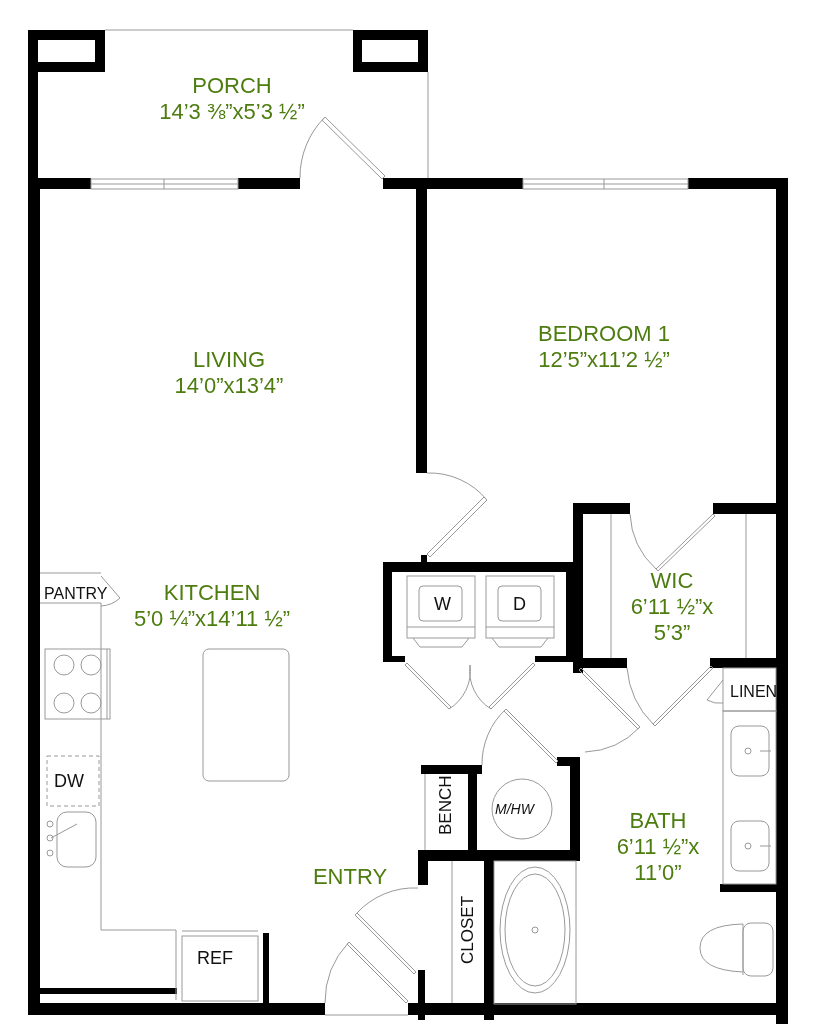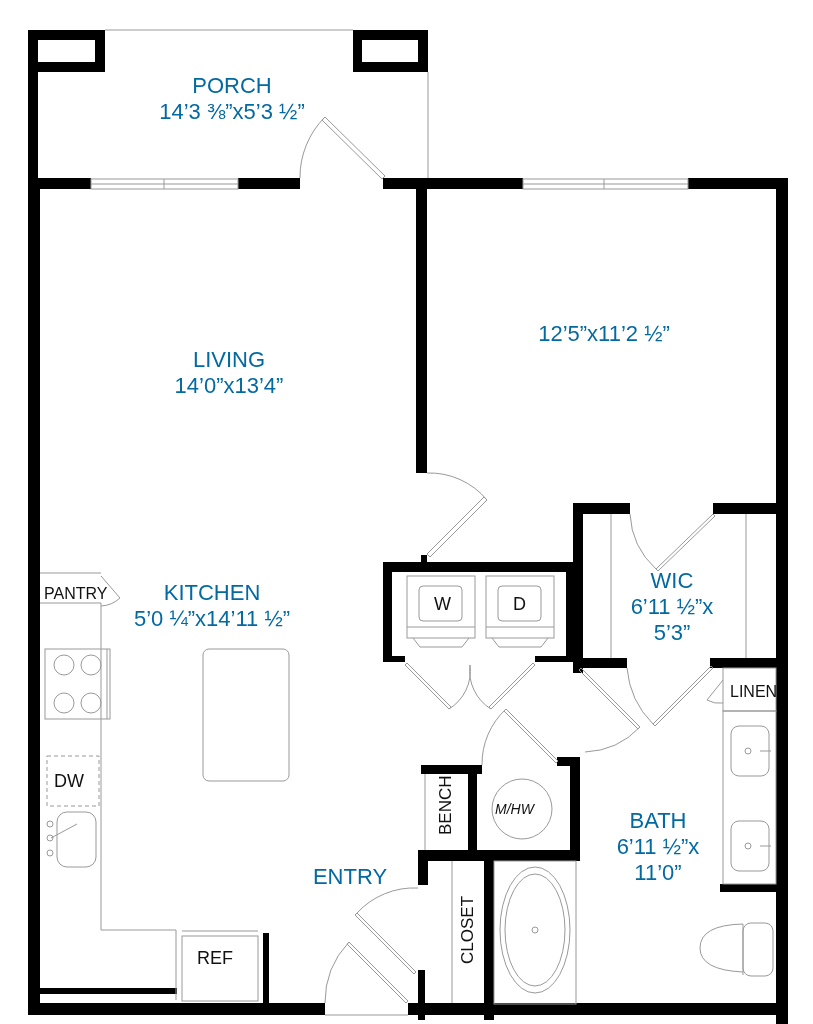--- a/index.html
+++ b/index.html
@@ -1,18 +1,18 @@
 <!DOCTYPE html>
 <html><head>
 <meta charset="utf-8">
 <style>
   html, body { margin:0; padding:0; background:#fff; }
   body { width:813px; height:1024px; position:relative; overflow:hidden; font-family:"Liberation Sans", sans-serif; }
   svg { position:absolute; left:0; top:0; }
-  .lbl { position:absolute; text-align:center; color:#0369a1; font-family:"Liberation Sans", sans-serif; line-height:1.18; white-space:nowrap; transform:translateX(-50%); }
+  .lbl { position:absolute; text-align:center; color:#4d7c0f; font-family:"Liberation Sans", sans-serif; line-height:1.18; white-space:nowrap; transform:translateX(-50%); }
   .room-name, .room-dim { display:block; font-size:22px; }
   .small { position:absolute; font-size:16px; color:#111; font-family:"Liberation Sans", sans-serif; white-space:nowrap; }
   .mid { position:absolute; font-size:18px; color:#111; font-family:"Liberation Sans", sans-serif; white-space:nowrap; }
   .vert { position:absolute; font-size:17px; color:#111; font-family:"Liberation Sans", sans-serif; white-space:nowrap; transform-origin:center center; transform:rotate(-90deg); }
 </style>
 </head>
 <body>
 
 <svg width="813" height="1024" viewBox="0 0 813 1024">
   <g fill="#000">
@@ -155,20 +155,21 @@
 
 <div class="lbl" style="left:232px; top:73px;">
   <span class="room-name">PORCH</span>
   <span class="room-dim">14’3 ⅜”x5’3 ½”</span>
 </div>
 <div class="lbl" style="left:229px; top:347px;">
   <span class="room-name">LIVING</span>
   <span class="room-dim">14’0”x13’4”</span>
 </div>
 <div class="lbl" style="left:604px; top:321px;">
+  <span class="room-name">BEDROOM 1</span>
   <span class="room-dim">12’5”x11’2 ½”</span>
 </div>
 <div class="lbl" style="left:212px; top:580px;">
   <span class="room-name">KITCHEN</span>
   <span class="room-dim">5’0 ¼”x14’11  ½”</span>
 </div>
 <div class="lbl" style="left:672px; top:568px;">
   <span class="room-name">WIC</span>
   <span class="room-dim">6’11 ½”x</span>
   <span class="room-dim">5’3”</span>

